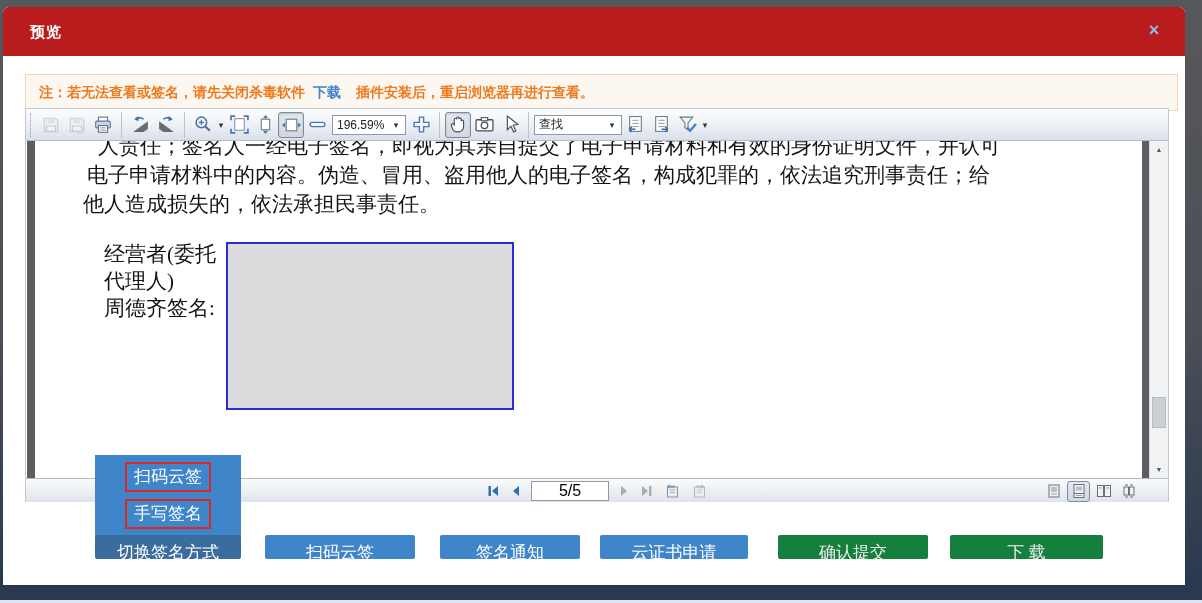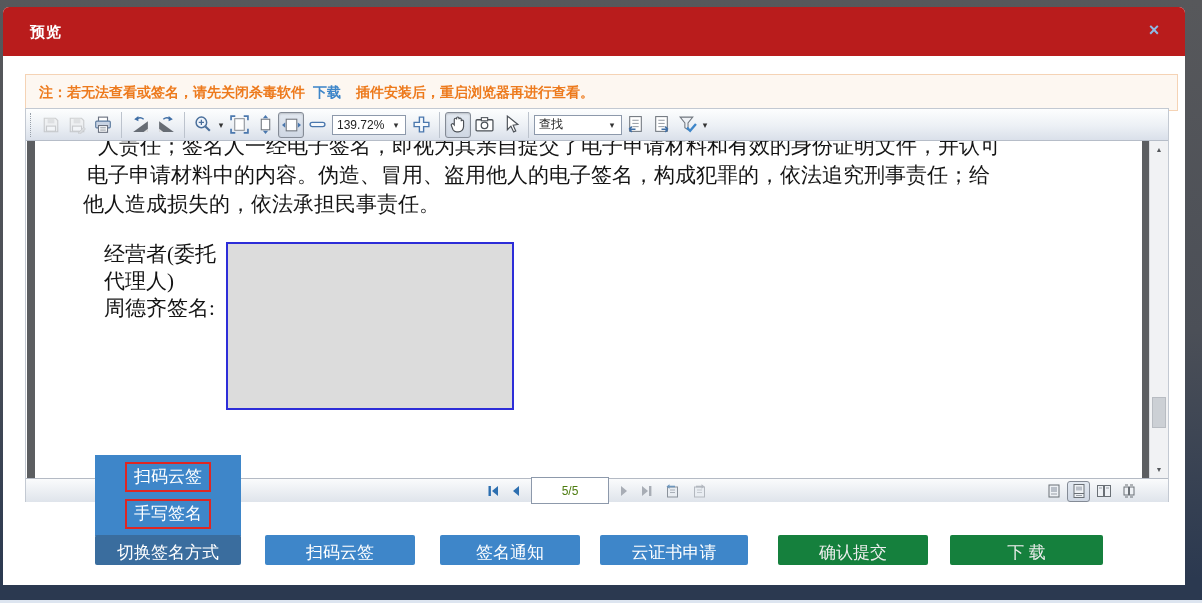--- a/index.html
+++ b/index.html
@@ -67,35 +67,35 @@
   .sthumb { position:absolute; left:2px; right:2px; top:256px; height:31px;
     background:#ccd0d5; border:1px solid #b8bcc2; cursor:grab; }
 
   
   .navbar { position:relative; height:24px; background:linear-gradient(#fafbfc,#dfe4eb);
     border-top:1px solid #b4bac4; }
   .nav-center { position:absolute; left:50%; top:0; transform:translateX(-50%); height:23px;
     display:flex; align-items:center; gap:7px; }
   .nbtn { width:16px; height:16px; display:flex; align-items:center; justify-content:center; cursor:pointer; }
   .nbtn.disabled { cursor:default; }
-  .page-input { width:78px; height:27px; border:1px solid #8d99ab; text-align:center;
-    font-size:12px; color:#4d7c0f; background:#fff; }
+  .page-input { width:78px; height:20px; border:1px solid #8d99ab; text-align:center;
+    font-size:16px; color:#000000; background:#fff; }
   .vwbtn { width:20px; height:19px; display:flex; align-items:center; justify-content:center; cursor:pointer; }
   .nav-right { position:absolute; right:28px; top:1px; height:22px; display:flex; gap:2px; align-items:center; }
   .lobtn { width:23px; height:21px; display:flex; align-items:center; justify-content:center;
     border:1px solid transparent; border-radius:3px; cursor:pointer; }
   .lobtn.pressed { border-color:#848b96; background:linear-gradient(#e3e9f1,#cfd7e3); }
 
   
   .popup { position:absolute; left:95px; top:455px; width:146px; height:81px; background:#3e86c9;
     z-index:6; display:flex; flex-direction:column; align-items:center; justify-content:space-evenly; }
   .popup-item { border:2px solid #e02622; color:#fff; font-size:17px; line-height:26px;
     padding:0 7px; cursor:pointer; white-space:nowrap; }
 
-  .btn { position:absolute; top:535px; height:30px; color:#fff; font-size:17px; text-align:center;
+  .btn { position:absolute; top:535px; height:24px; color:#fff; font-size:17px; text-align:center;
     line-height:35px; border-radius:2px; cursor:pointer; z-index:7; white-space:nowrap; }
   .btn.dark     { background:#3a6d9e; }
   .btn.primary  { background:#3e86c9; }
   .btn.disabled { background:#15803d; color:#ededed; cursor:default; }
   .b1 { left:95px;  width:146px; }
   .b2 { left:265px; width:150px; }
   .b3 { left:440px; width:140px; }
   .b4 { left:600px; width:148px; }
   .b5 { left:778px; width:150px; }
   .b6 { left:950px; width:153px; }
@@ -191,21 +191,21 @@
             <path d="M0 9.5l3-2.5v5z" fill="#4a77ad"></path>
             <path d="M18 9.5l-3-2.5v5z" fill="#4a77ad"></path>
           </svg>
       </span>
       <span class="tbtn">
         <svg width="19" height="19" viewBox="0 0 18 18">
             <rect x="2" y="7" width="14" height="4" rx="2" fill="#f4f8fc" stroke="#4a77ad" stroke-width="1.3"></rect>
           </svg>
       </span>
       <span class="combo zoom">
-        <span>139.72%</span>
+        <span>196.59%</span>
         <span class="caret">▾</span>
       </span>
       <span class="tbtn">
         <svg width="19" height="19" viewBox="0 0 18 18">
             <path d="M7 2h4v5h5v4h-5v5H7v-5H2V7h5z" fill="#f4f8fc" stroke="#4a77ad" stroke-width="1.3"></path>
           </svg>
       </span>
       <span class="sep"></span>
       <span class="tbtn pressed">
         <svg width="19" height="19" viewBox="0 0 18 18">

